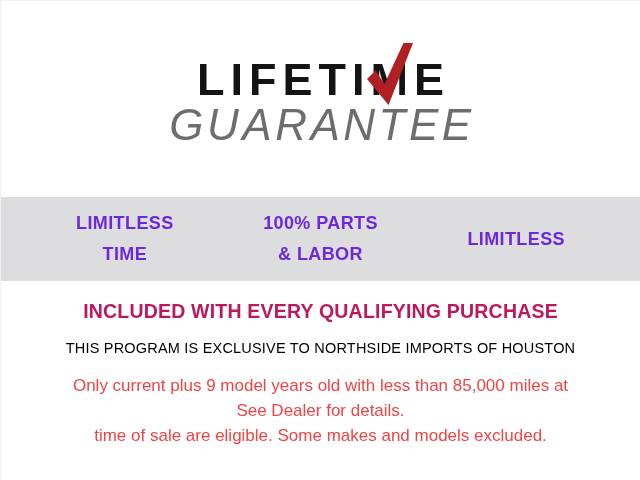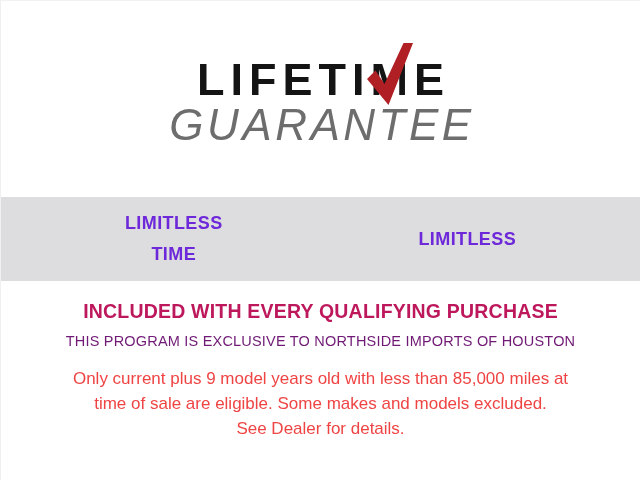--- a/index.html
+++ b/index.html
@@ -120,22 +120,22 @@
     color: #be185d;
     white-space: nowrap;
   }
 
   .subhead {
     font-family: "Liberation Sans", sans-serif;
     font-weight: normal;
     font-size: 14.5px;
     line-height: 19px;
     letter-spacing: 0.2px;
-    color: #701a75;
-    margin-top: 9px;
+    color: #000000;
+    margin-top: 16px;
     white-space: nowrap;
   }
 
   .fineprint {
     font-family: "Liberation Sans", sans-serif;
     font-weight: normal;
     font-size: 17px;
     line-height: 25px;
     color: #ef4444;
     margin-top: 15px;
@@ -160,27 +160,31 @@
       </svg>
     </div>
   </div>
 
   <div class="feature-band">
     <div class="feature-col">
       <span class="ln">LIMITLESS</span>
       <span class="ln">TIME</span>
     </div>
     <div class="feature-col">
+      <span class="ln">100% PARTS</span>
+      <span class="ln">&amp; LABOR</span>
+    </div>
+    <div class="feature-col">
       <span class="ln">LIMITLESS</span>
     </div>
   </div>
 
   <div class="copy-block">
     <div class="headline">INCLUDED WITH EVERY QUALIFYING PURCHASE</div>
     <div class="subhead">THIS PROGRAM IS EXCLUSIVE TO NORTHSIDE IMPORTS OF HOUSTON</div>
     <div class="fineprint">
       <span class="ln">Only current plus 9 model years old with less than 85,000 miles at</span>
+      <span class="ln">See Dealer for details.</span>
       <span class="ln">time of sale are eligible. Some makes and models excluded.</span>
-      <span class="ln">See Dealer for details.</span>
     </div>
   </div>
 
 </div>
 
 </body></html>

